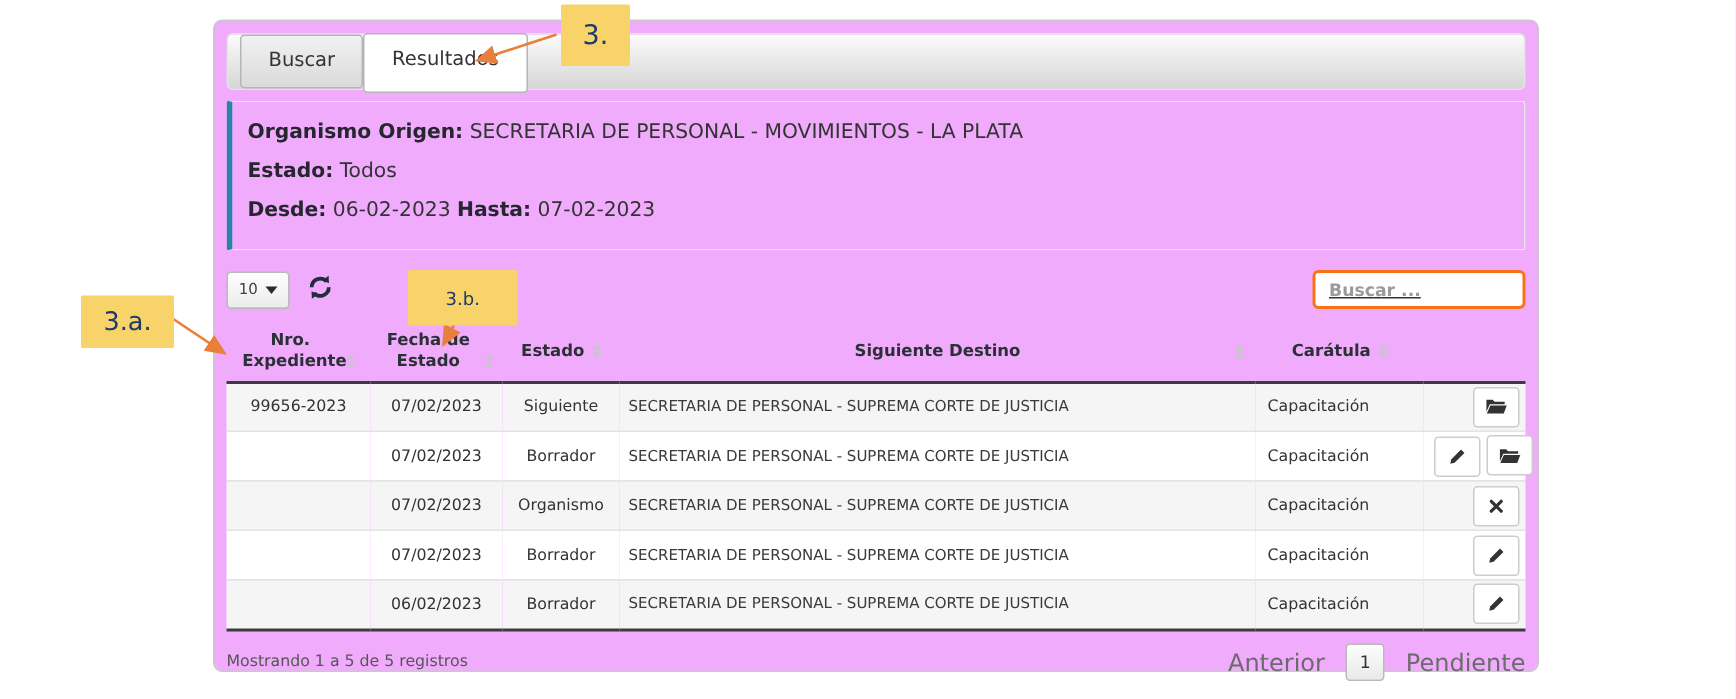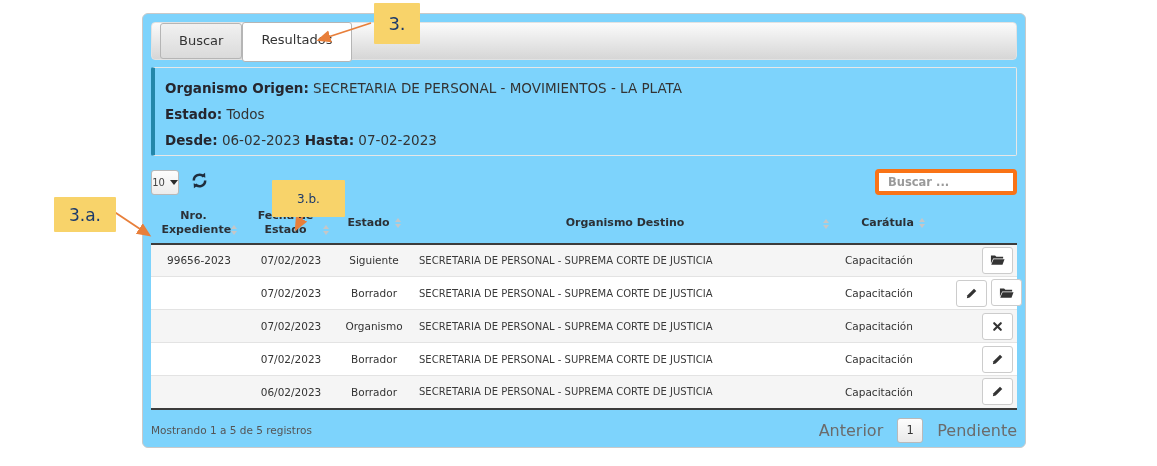--- a/index.html
+++ b/index.html
@@ -2,49 +2,49 @@
 <html><head>
 <meta charset="utf-8">
 <style>
   * { margin:0; padding:0; box-sizing:border-box; }
   html,body { background:#fff; }
   body { font-family:"DejaVu Sans","Liberation Sans",sans-serif; color:#333; }
   .canvas { position:relative; width:1157px; height:466px; background:#fff; overflow:hidden; }
 
   
   .panel { position:absolute; left:142px; top:13px; width:884px; height:435px;
-           background:#7dd3fc; border:1px solid #c9c9c9; border-radius:6px; padding:8px; }
+           background:#f0abfc; border:1px solid #c9c9c9; border-radius:6px; padding:8px; }
 
   
   .tabstrip { position:relative; height:38px; border:1px solid #e2e2e2; border-radius:4px;
               background:linear-gradient(#fbfbfb,#d6d6d6); display:flex; align-items:flex-end; padding-left:8px; }
   .tab { font-size:13px; color:#333; padding:9px 18px; border:1px solid #b5b5b5; border-radius:3px;
          cursor:pointer; }
   .tab.inactive { background:linear-gradient(#f1f1f1,#dadada); height:36px; margin-bottom:0px; }
   .tab.active { background:#fff; height:40px; margin-bottom:-3px; position:relative; z-index:2;
                 border-radius:3px; }
 
   
   .criteria { margin-top:7px; border:1px solid #e7e7e7; border-left:4px solid #2386a9;
-              border-radius:2px; padding:7px 10px 2px 10px; }
+              border-radius:2px; padding:7px 10px 13px 10px; }
   .crit-line { font-size:13.5px; line-height:26px; color:#2b2b33; white-space:nowrap; }
   .crit-label { font-weight:bold; color:#26262e; }
   .crit-value { color:#333; }
 
   
   .toolbar { margin-top:12px; height:28px; display:flex; align-items:center; }
-  .pagesize { width:28px; height:25px; border:1px solid #b9b9b9; border-radius:3px;
+  .pagesize { width:42px; height:25px; border:1px solid #b9b9b9; border-radius:3px;
               background:linear-gradient(#fdfdfd,#ececec); display:flex; align-items:center;
               justify-content:center; gap:5px; font-size:10px; color:#444; cursor:pointer; }
   .caret-down { width:0; height:0; border-left:4px solid transparent; border-right:4px solid transparent;
                 border-top:5px solid #2b2b2b; }
   .refresh { margin-left:9px; width:22px; height:22px; display:flex; align-items:center;
              justify-content:center; cursor:pointer; }
-  .search-box { margin-left:auto; width:142px; height:26px; border:4px solid #f97316; border-radius:4px;
-                font-size:11.5px; padding:0 9px; color:#333; font-family:inherit; }
+  .search-box { margin-left:auto; width:142px; height:26px; border:2px solid #f97316; border-radius:4px;
+                font-size:11.5px; padding:0 9px; color:#333; font-family:inherit;text-decoration:underline; }
   .search-box::placeholder { color:#9a9a9a; font-weight:bold; }
 
   
   table.results { margin-top:9px; width:100%; border-collapse:collapse; table-layout:fixed; }
   th { position:relative; font-size:11px; font-weight:bold; color:#2b3036; vertical-align:middle;
        padding:4px 2px 6px 2px; border-bottom:2px solid #3c3c3c; line-height:1.25; cursor:pointer; }
   .col-0 { width:96px; }  .col-1 { width:88px; }  .col-2 { width:78px; }
   .col-3 { width:424px; } .col-4 { width:112px; } .col-5 { width:68px; }
   th.col-0,th.col-1,th.col-2,th.col-4 { text-align:center; }
   th.col-3 { text-align:center; }
@@ -135,21 +135,21 @@
                 <i class="dn"></i>
               </span></th>
             <th class="col-1"><span class="th-label">Fecha de Estado</span><span class="sort">
                 <i class="up"></i>
                 <i class="dn"></i>
               </span></th>
             <th class="col-2"><span class="th-label">Estado</span><span class="sort">
                 <i class="up"></i>
                 <i class="dn"></i>
               </span></th>
-            <th class="col-3"><span class="th-label">Organismo Destino</span><span class="sort">
+            <th class="col-3"><span class="th-label">Siguiente Destino</span><span class="sort">
                 <i class="up"></i>
                 <i class="dn"></i>
               </span></th>
             <th class="col-4"><span class="th-label">Carátula</span><span class="sort">
                 <i class="up"></i>
                 <i class="dn"></i>
               </span></th>
             <th class="col-5"><span class="th-label"></span></th>
           </tr>
         </thead>

